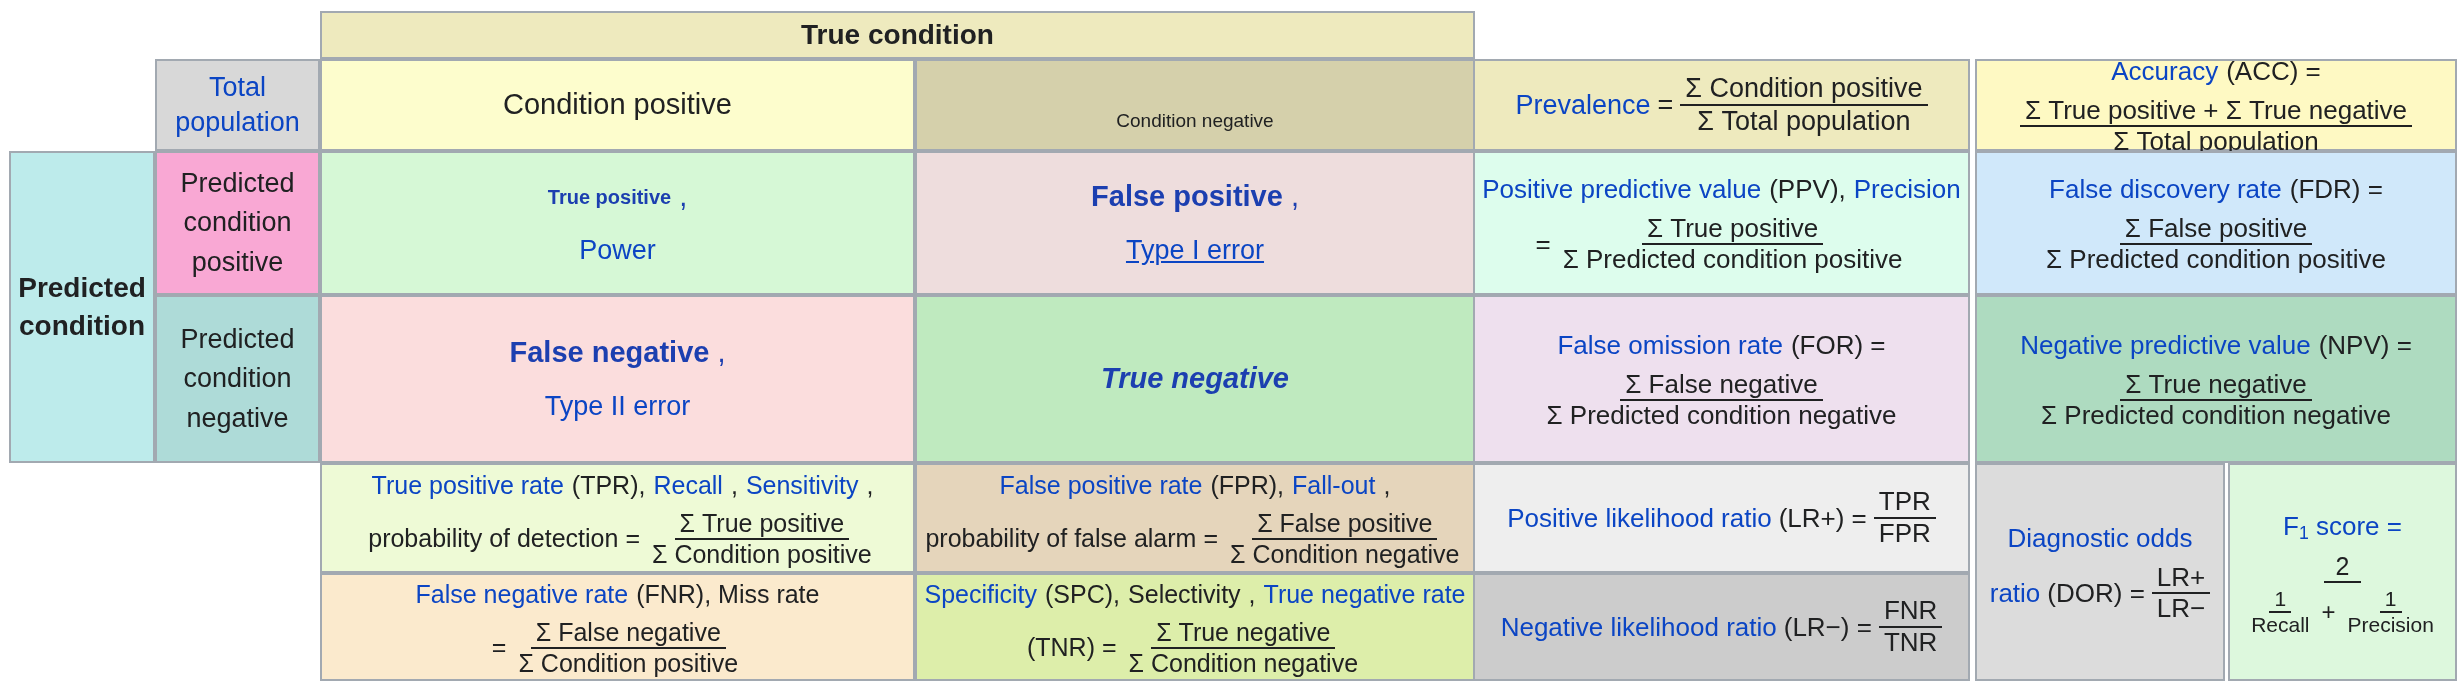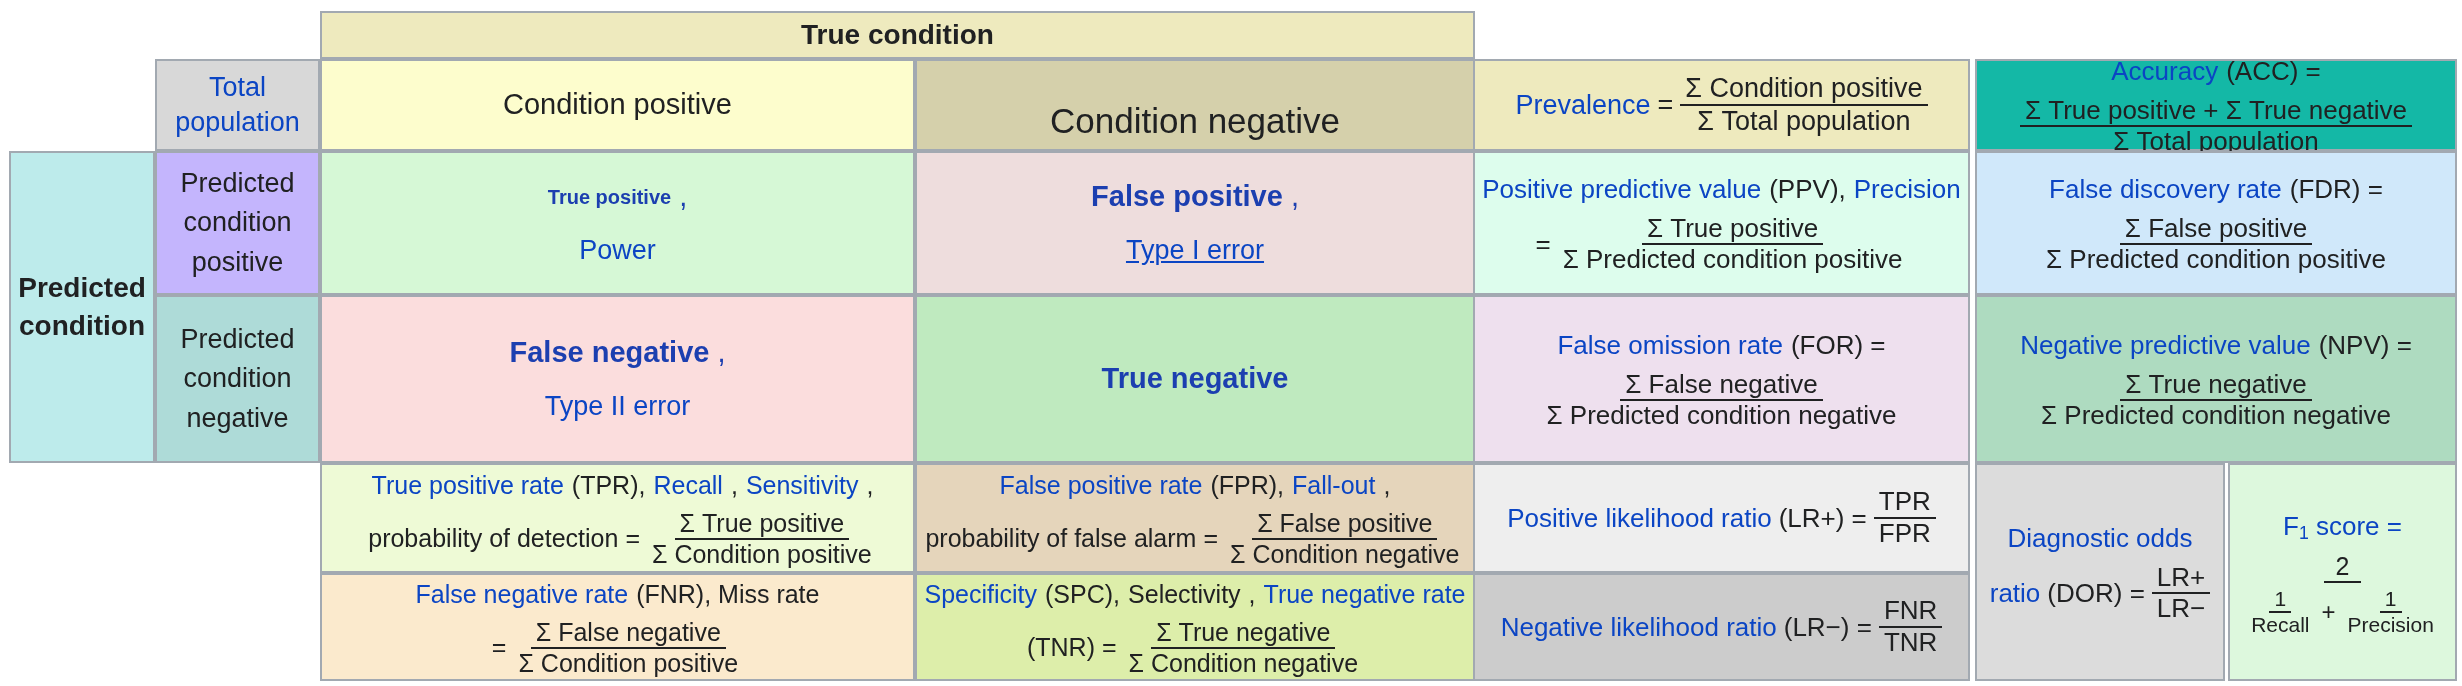--- a/index.html
+++ b/index.html
@@ -56,50 +56,50 @@
 
   <div class="cell" style="left:155px;top:59px;width:165px;height:92px;background:#d8d8d8;">
     <span class="blue" style="font-size:27px;line-height:1.3;">Total population</span>
   </div>
 
   <div class="cell" style="left:320px;top:59px;width:595px;height:92px;background:#fdfdcd;">
     <span class="blk" style="font-size:29px;">Condition positive</span>
   </div>
 
   <div class="cell" style="left:915px;top:59px;width:560px;height:92px;background:#d5d0ab;">
-    <span class="blk" style="font-size:35px;margin-top:32px;">Condition negative</span>
+    <span class="blk" style="font-size:19px;margin-top:32px;">Condition negative</span>
   </div>
 
   <div class="cell" style="left:1473px;top:59px;width:497px;height:92px;background:#eeeabe;">
     <span class="eq b27">
       <span class="blue">Prevalence</span>
       <span class="blk">=</span>
       <span class="frac">
         <span class="num blk">Σ Condition positive</span>
         <span class="den blk">Σ Total population</span>
       </span>
     </span>
   </div>
 
-  <div class="cell stack tight" style="left:1975px;top:59px;width:482px;height:92px;background:#14b8a6;">
+  <div class="cell stack tight" style="left:1975px;top:59px;width:482px;height:92px;background:#fef9c3;">
     <span class="centerline b26">
       <span class="blue">Accuracy</span>
       <span class="blk">(ACC) =</span>
     </span>
     <span class="frac b26">
       <span class="num blk">Σ True positive + Σ True negative</span>
       <span class="den blk">Σ Total population</span>
     </span>
   </div>
 
   <div class="cell" style="left:9px;top:151px;width:146px;height:312px;background:#bdebeb;">
     <span class="bold blk" style="font-size:28px;line-height:1.35;">Predicted condition</span>
   </div>
 
-  <div class="cell" style="left:155px;top:151px;width:165px;height:144px;background:#c4b5fd;">
+  <div class="cell" style="left:155px;top:151px;width:165px;height:144px;background:#f9a8d4;">
     <span class="blk" style="font-size:27px;line-height:1.45;">Predicted condition positive</span>
   </div>
 
   <div class="cell stack" style="left:320px;top:151px;width:595px;height:144px;background:#d6f8d6;">
     <span class="centerline">
       <span class="bold dkblue" style="font-size:20px;">True positive</span>
         <span class="dkblue" style="font-size:29px;">,</span>
     </span>
     <span class="blue" style="font-size:27px;">Power</span>
   </div>
@@ -144,21 +144,21 @@
 
   <div class="cell stack" style="left:320px;top:295px;width:595px;height:168px;background:#fbdddd;">
     <span class="centerline">
       <span class="bold dkblue" style="font-size:29px;">False negative</span>
         <span class="dkblue" style="font-size:29px;">,</span>
     </span>
     <span class="blue" style="font-size:27px;">Type II error</span>
   </div>
 
   <div class="cell" style="left:915px;top:295px;width:560px;height:168px;background:#bfeabf;">
-    <span class="bold dkblue" style="font-size:29px;">True negative</span>
+    <span class="bold dkblue" style="font-size:29px;font-style:italic;">True negative</span>
   </div>
 
   <div class="cell stack tight" style="left:1473px;top:295px;width:497px;height:168px;background:#eee0ee;">
     <span class="centerline b26">
       <span class="blue">False omission rate</span>
       <span class="blk">(FOR) =</span>
     </span>
     <span class="frac b26">
       <span class="num blk">Σ False negative</span>
       <span class="den blk">Σ Predicted condition negative</span>

